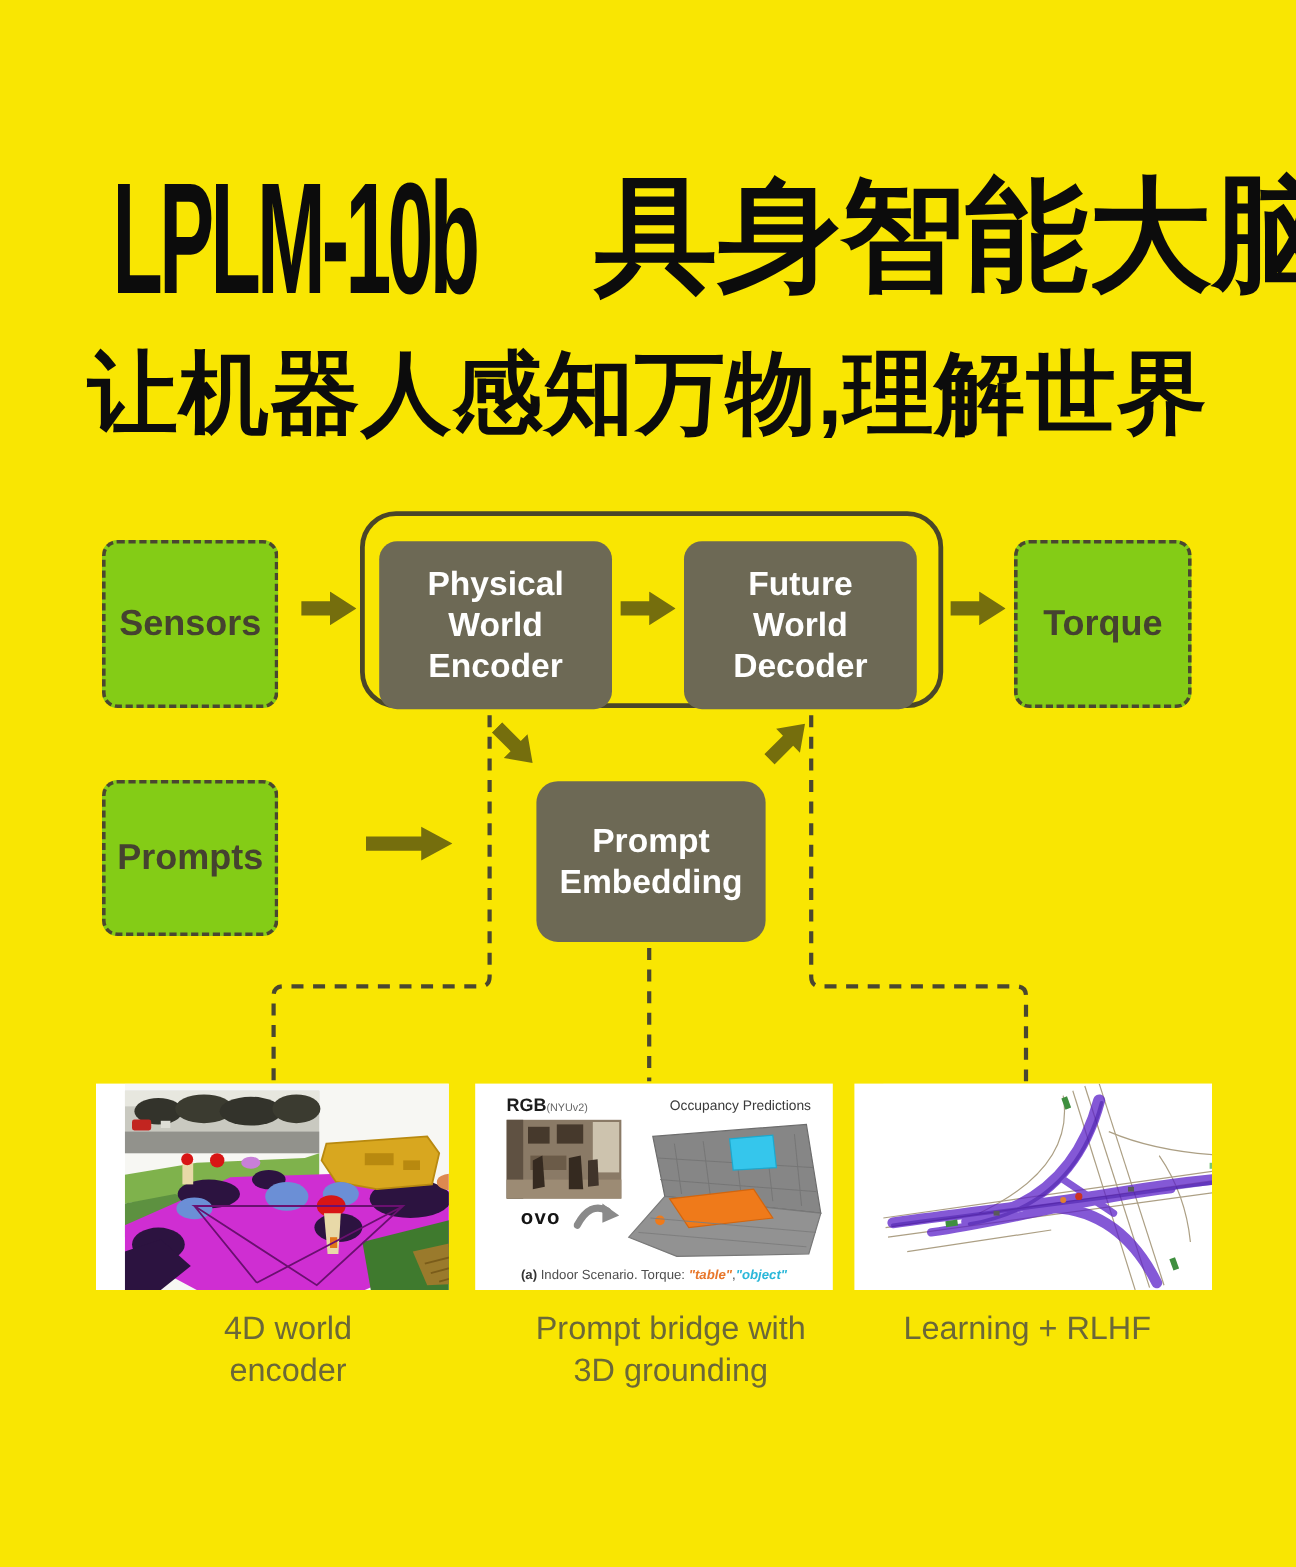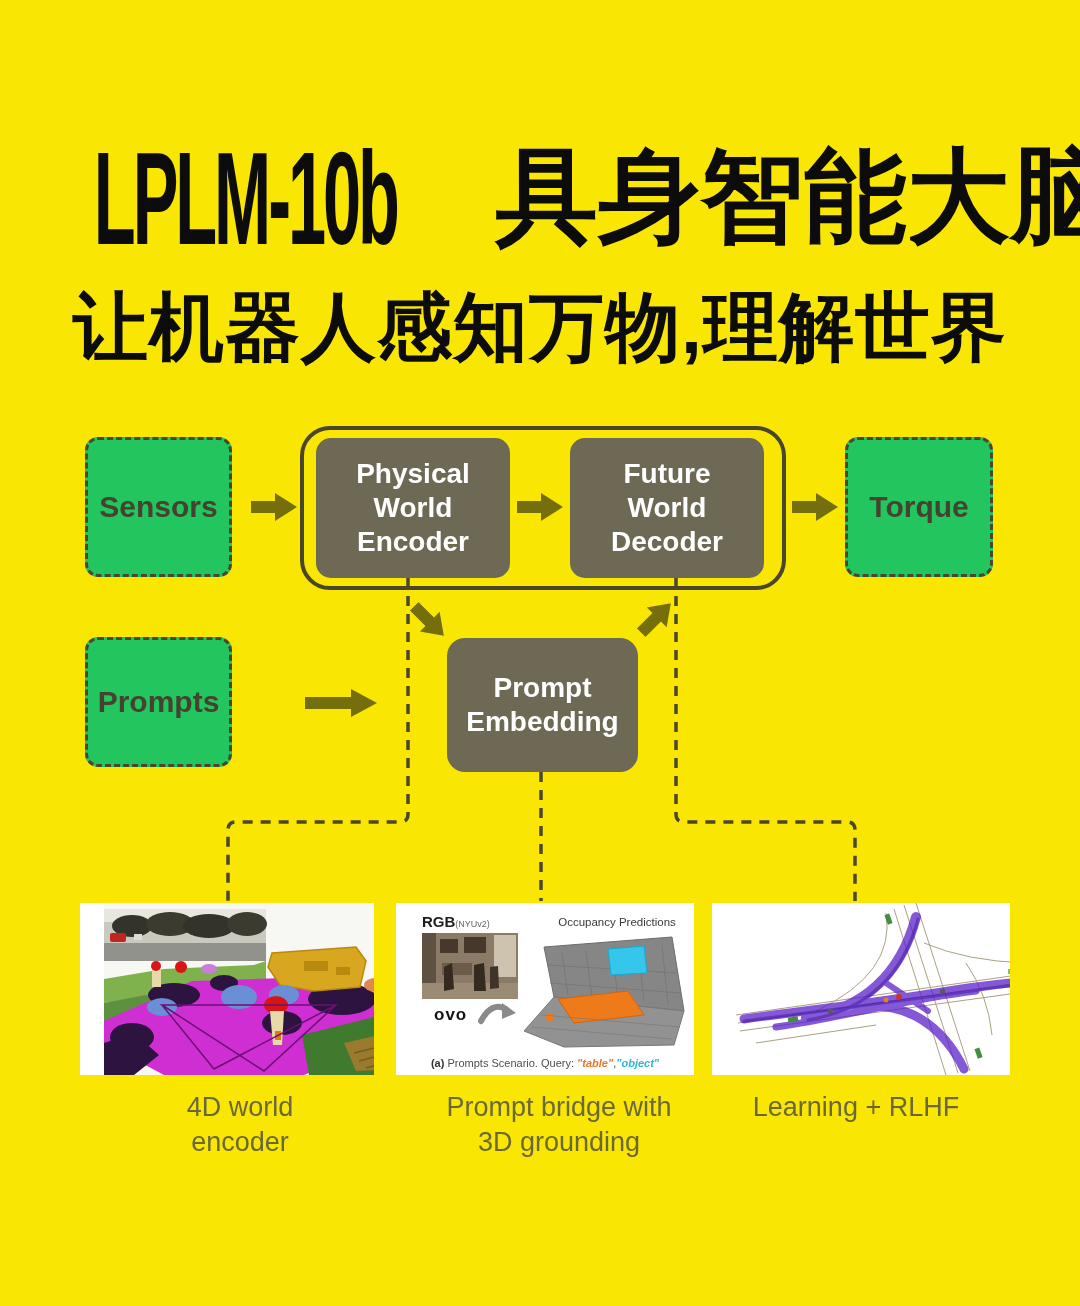--- a/index.html
+++ b/index.html
@@ -20,23 +20,23 @@
     transform:scaleX(0.52);transform-origin:center;margin:0 -60px;
   }
   .title-headline{
     display:inline-block;font-size:103px;font-weight:900;letter-spacing:0px;
   }
   .subtitle{
     position:absolute;left:0;top:278px;width:1080px;text-align:center;
     font-size:75px;font-weight:600;color:#0c0c0c;letter-spacing:1px;white-space:nowrap;
   }
   
-  .box{position:absolute;display:flex;align-items:center;justify-content:center;text-align:center;z-index:3;}
+  .box{position:absolute;display:flex;align-items:center;justify-content:center;text-align:center;z-index:3;margin-top:13px;}
   .box-cream{
-    background:#22c55e;border:3px dashed #4A4730;border-radius:13px;
+    background:#84cc16;border:3px dashed #4A4730;border-radius:13px;
     color:#454230;font-weight:700;font-size:30px;
   }
   .box-dark{
     background:#6D6955;border-radius:15px;color:#ffffff;font-weight:700;
     font-size:28px;line-height:34px;
   }
   .flow-container{
     position:absolute;left:300px;top:426px;width:486px;height:164px;
     border:4px solid #4A4629;border-radius:30px;z-index:2;
   }
@@ -226,21 +226,21 @@
     </svg>
     <svg class="p2-voxel" width="168" height="114" viewBox="0 0 168 114">
       <polygon points="22,12 150,2 162,76 32,62" fill="#868686" stroke="#6d6d6d" stroke-width="1"></polygon>
       <polygon points="2,96 32,62 162,76 152,110 42,112" fill="#929292" stroke="#787878" stroke-width="1"></polygon>
       <path d="M40 18 L46 60 M64 16 L70 62 M90 14 L96 64 M116 12 L122 66 M140 10 L146 70 M26 30 L156 38 M28 48 L158 58" stroke="#757575" stroke-width="0.8" fill="none"></path>
       <polygon points="86,14 122,11 125,38 89,40" fill="#35c6ec" stroke="#1ea7cc" stroke-width="1"></polygon>
       <polygon points="36,64 106,56 122,80 52,88" fill="#ef7a1a" stroke="#d2650e" stroke-width="1"></polygon>
       <circle cx="28" cy="82" r="4" fill="#ef7a1a"></circle>
       <path d="M10 92 L150 104 M20 80 L158 92" stroke="#7d7d7d" stroke-width="0.8" fill="none"></path>
     </svg>
-    <div class="p2-caption"><span class="qa">(a)</span><span> Prompts Scenario. Query: </span><span class="qt">"table"</span><span>,</span><span class="qo">"object"</span></div>
+    <div class="p2-caption"><span class="qa">(a)</span><span> Indoor Scenario. Torque: </span><span class="qt">"table"</span><span>,</span><span class="qo">"object"</span></div>
   </div>
 
   <div class="panel" id="panel-3">
     <svg width="298" height="172" viewBox="0 0 298 172">
       <rect x="0" y="0" width="298" height="172" fill="#ffffff"></rect>
       <g stroke="#a39577" stroke-width="1" fill="none" opacity="0.9">
         <path d="M168 2 L222 170"></path>
           <path d="M180 0 L234 168"></path>
           <path d="M158 6 L210 172"></path>
         <path d="M2 120 L296 78"></path>

